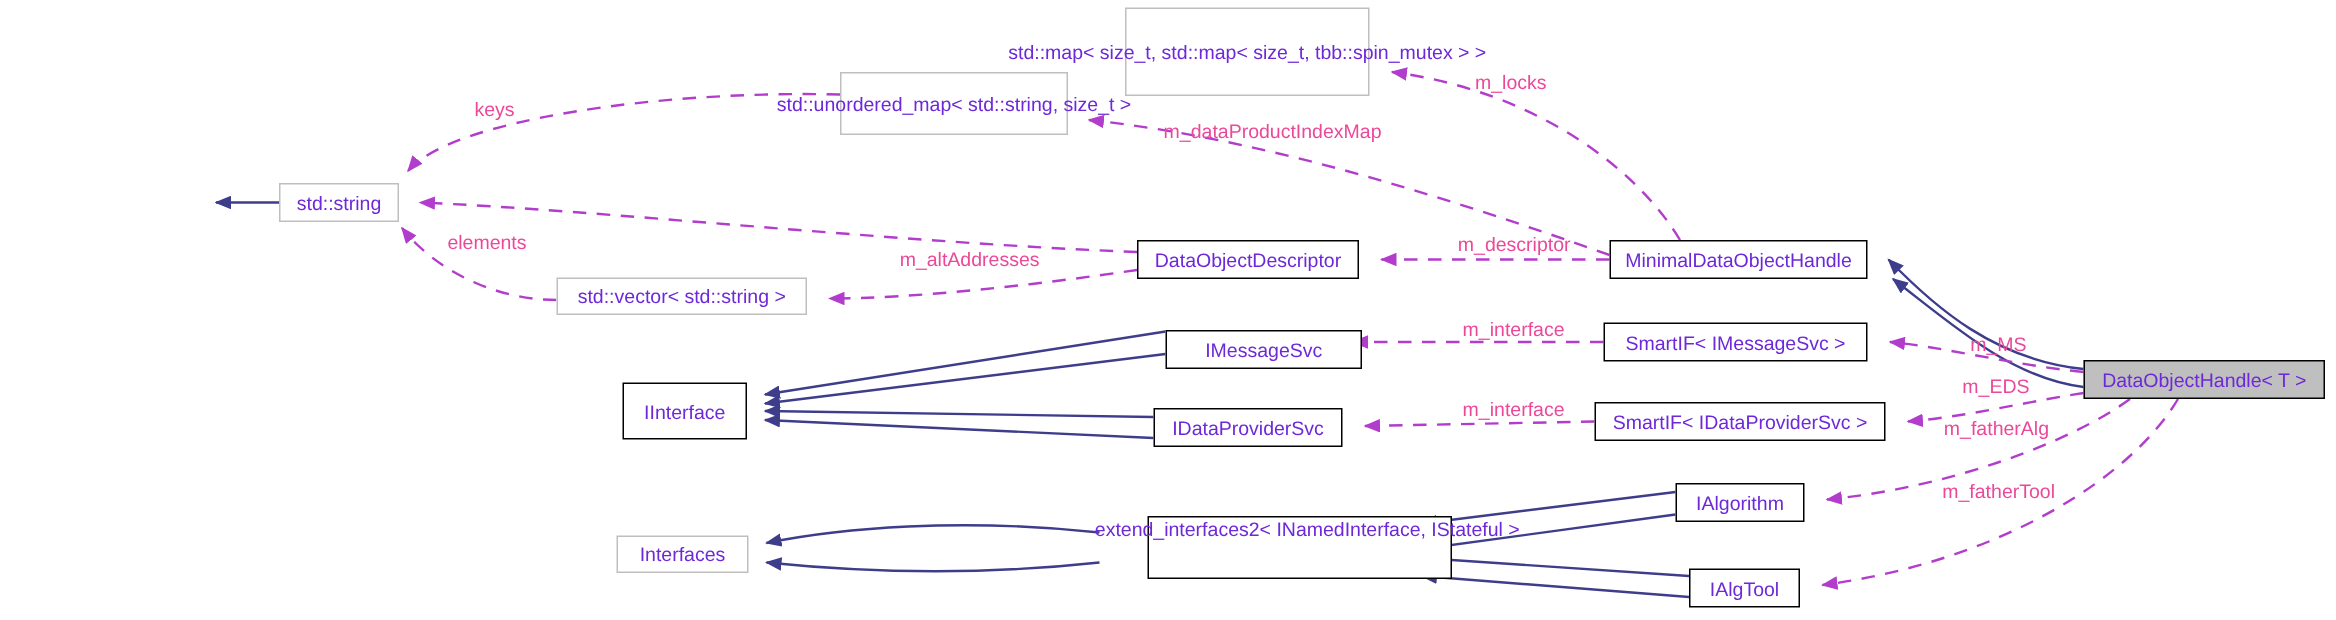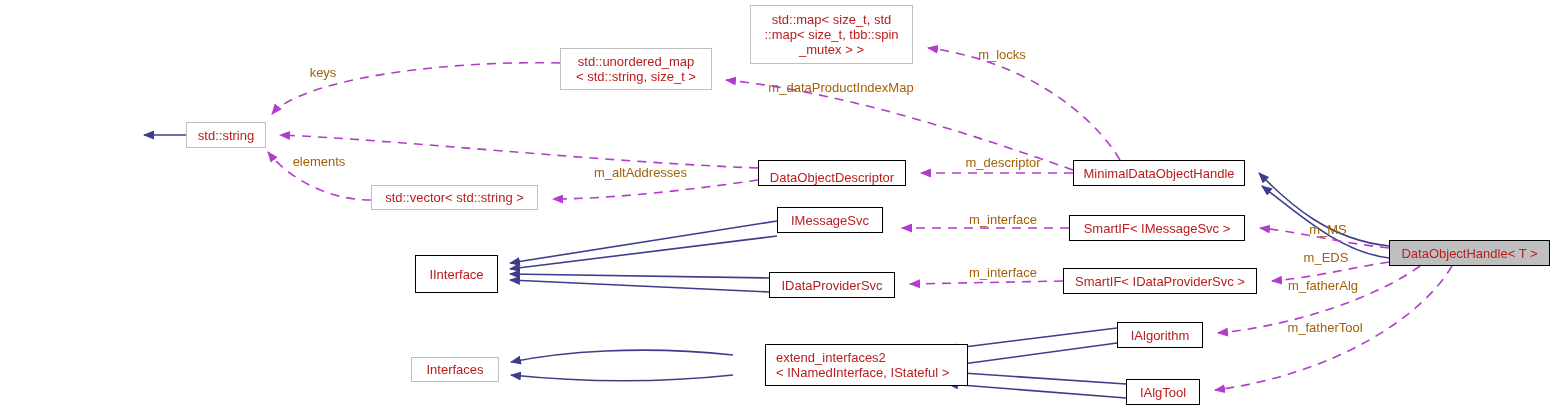--- a/index.html
+++ b/index.html
@@ -21,50 +21,50 @@
     top: 0;
     width: 1557px;
     height: 413px;
     pointer-events: none;
   }
   .node {
     position: absolute;
     box-sizing: border-box;
     background: #ffffff;
     display: flex;
-    flex-direction: column;
+    flex-direction: row;
     align-items: center;
     justify-content: center;
     text-align: center;
-    color: #b91c1c;
+    color: #6d28d9;
     font-size: 13px;
     line-height: 15px;
     white-space: nowrap;
     z-index: 5;
   }
   .node.std {
     border: 1px solid #bfbfbf;
   }
   .node.cls {
     border: 1px solid #000000;
   }
   .node.focus {
     border: 1px solid #000000;
     background: #bfbfbf;
   }
   .node .ln {
     display: block;
   }
   .edge-label {
     position: absolute;
-    color: #a16207;
+    color: #ec4899;
     font-size: 13px;
     line-height: 15px;
     white-space: nowrap;
-    text-align: center;
+    text-align: right;
     z-index: 6;
     background: transparent;
   }
 </style>
 </head>
 <body>
 
 <div id="diagram">
 
   <svg id="edge-layer" width="1557" height="413" viewBox="0 0 1557 413" xmlns="http://www.w3.org/2000/svg">
@@ -143,29 +143,29 @@
   <div class="node std" style="left:750px; top:5px; width:163px; height:59px;">
     <span class="ln">std::map&lt; size_t, std</span>
     <span class="ln">::map&lt; size_t, tbb::spin</span>
     <span class="ln">_mutex &gt; &gt;</span>
   </div>
 
   <div class="node std" style="left:371px; top:185px; width:167px; height:25px;">
     <span class="ln">std::vector&lt; std::string &gt;</span>
   </div>
 
-  <div class="node cls" style="left:758px; top:160px; width:148px; height:26px;justify-content:flex-end;">
+  <div class="node cls" style="left:758px; top:160px; width:148px; height:26px;">
     <span class="ln">DataObjectDescriptor</span>
   </div>
 
   <div class="node cls" style="left:1073px; top:160px; width:172px; height:26px;">
     <span class="ln">MinimalDataObjectHandle</span>
   </div>
 
-  <div class="node cls" style="left:777px; top:207px; width:106px; height:26px;">
+  <div class="node cls" style="left:777px; top:220px; width:131px; height:26px;">
     <span class="ln">IMessageSvc</span>
   </div>
 
   <div class="node cls" style="left:1069px; top:215px; width:176px; height:26px;">
     <span class="ln">SmartIF&lt; IMessageSvc &gt;</span>
   </div>
 
   <div class="node cls" style="left:415px; top:255px; width:83px; height:38px;">
     <span class="ln">IInterface</span>
   </div>

